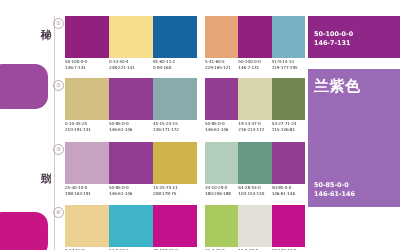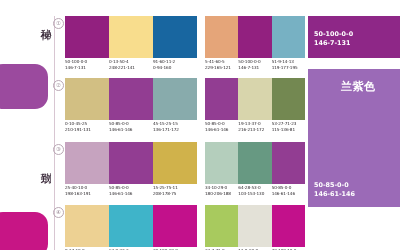--- a/index.html
+++ b/index.html
@@ -50,24 +50,23 @@
   .rcode{
     position:absolute;left:6px;
     color:#ffffff;font-weight:bold;
     font-size:6.4px;line-height:8px;letter-spacing:0px;
     font-family:"DejaVu Sans","Liberation Sans",sans-serif;
     white-space:nowrap;
   }
   .rname{
     position:absolute;left:6px;
     color:#ffffff;font-weight:bold;
-    font-size:11px;line-height:15px;letter-spacing:0.5px;
+    font-size:15px;line-height:15px;letter-spacing:0.5px;
     font-family:"DejaVu Sans","Liberation Sans",sans-serif;
     white-space:nowrap;
-    margin-left:27px;
   }
 </style>
 </head>
 <body>
 
 <div class="page">
 
   <div class="sidebar">
     <div class="side-label" style="top:4px;right:4px;">神秘</div>
     <div class="side-label" style="top:148px;right:4px;">别致</div>

